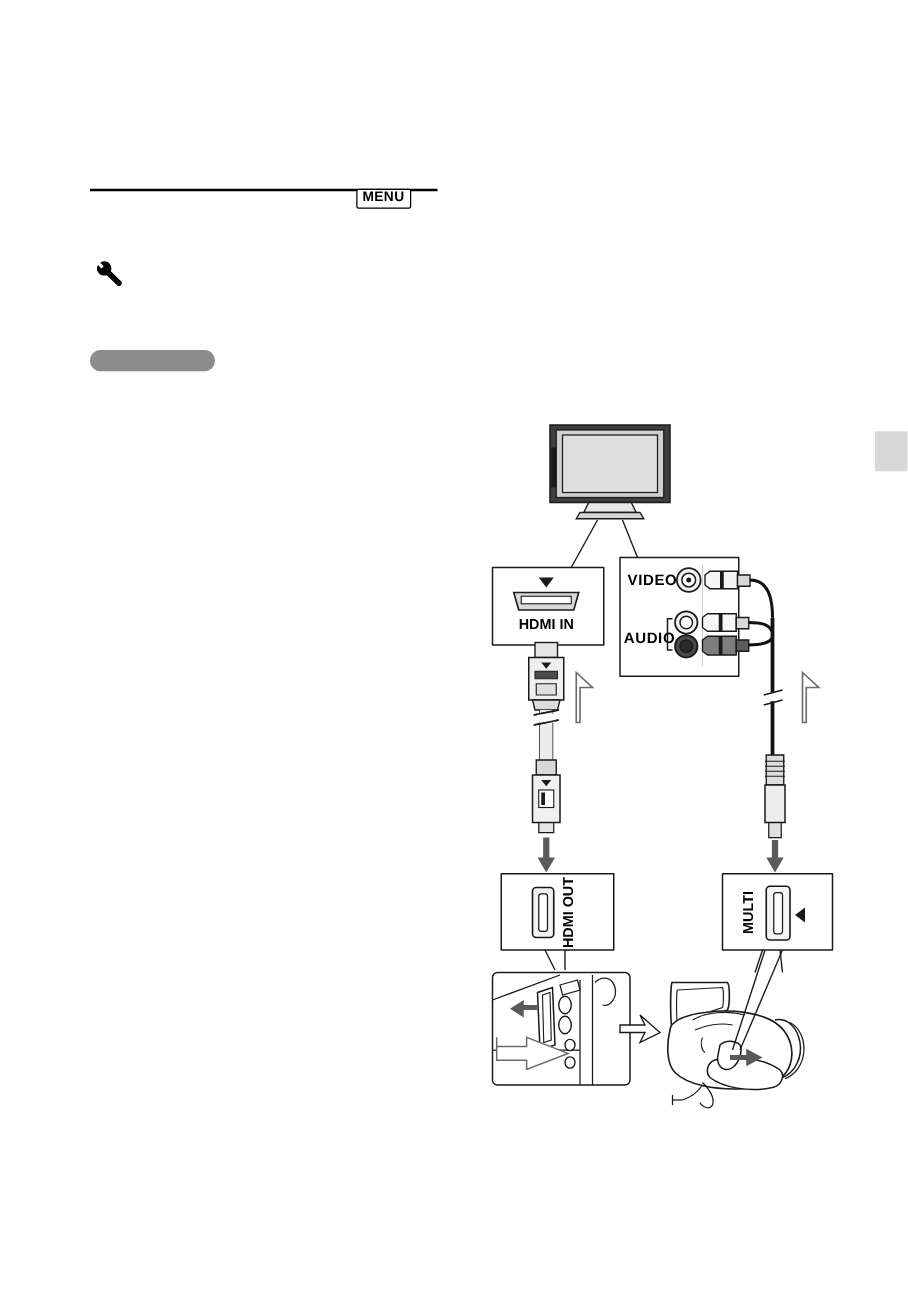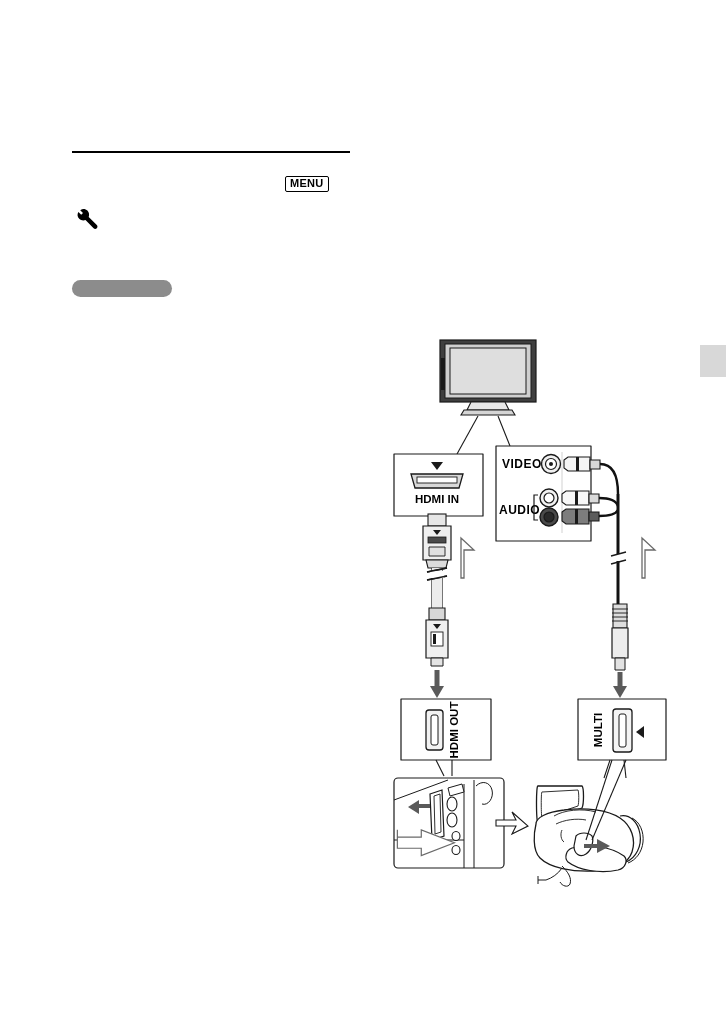--- a/index.html
+++ b/index.html
@@ -27,21 +27,21 @@
     left: 72px;
     top: 151px;
     width: 278px;
     height: 0;
     border-top: 2px solid #000;
   }
 
   .menu-chip {
     position: absolute;
     left: 285px;
-    top: 176px;
+    top: 151px;
     border: 1.5px solid #000;
     border-radius: 2px;
     padding: 1px 4px 2px 4px;
     font-size: 11px;
     font-weight: bold;
     letter-spacing: 0.3px;
     line-height: 1;
     font-family: "Liberation Sans", sans-serif;
     background: #fff;
     color: #000;

